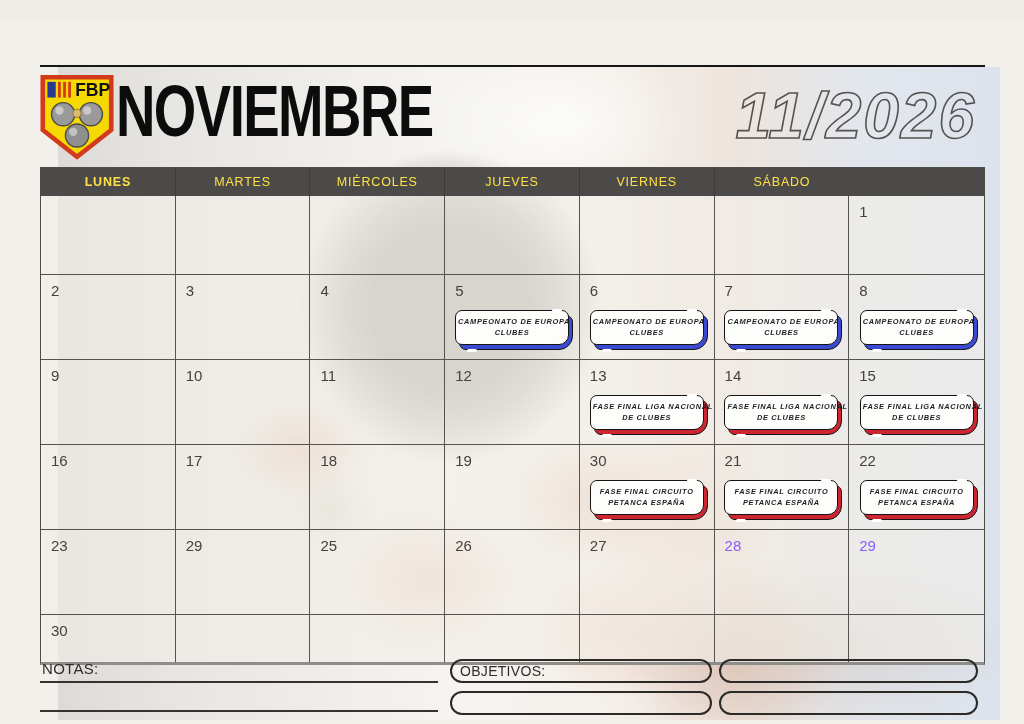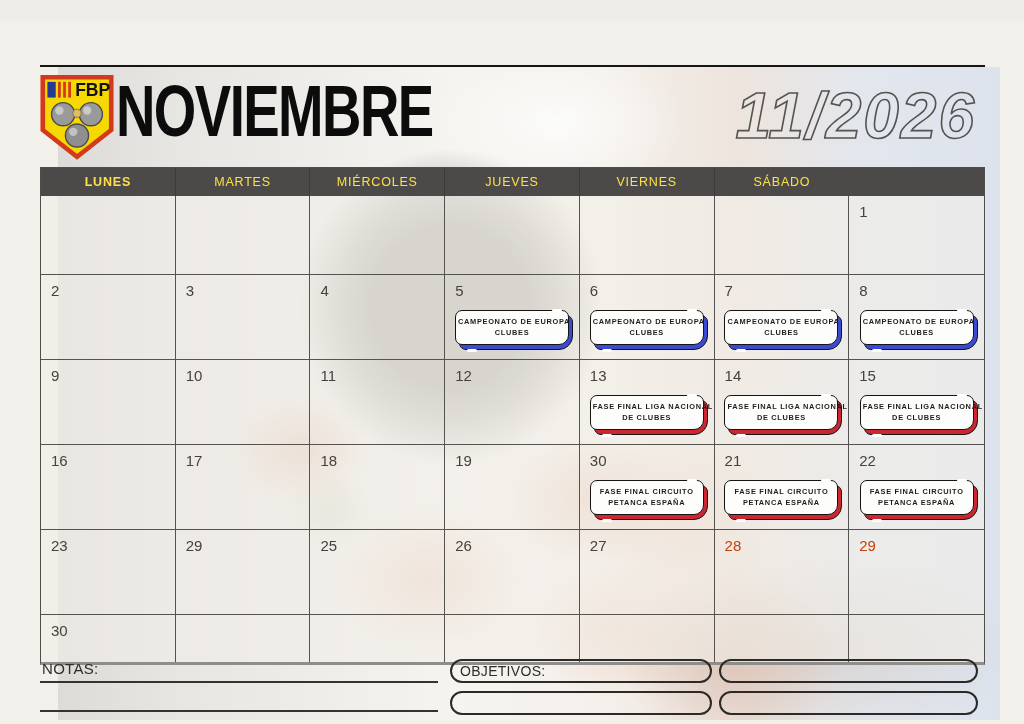--- a/index.html
+++ b/index.html
@@ -37,30 +37,30 @@
     letter-spacing:.8px;border-right:1px solid #3c3b39;box-sizing:border-box;font-weight:500;}
   .weekday.first{font-weight:700;}
   .weekday:last-child{border-right:none;}
   .week{display:grid;grid-template-columns:repeat(7,1fr);}
   .row-0{height:78px;} .row-1,.row-2,.row-3,.row-4{height:85px;} .row-5{height:48px;}
   .cell{border-right:1px solid #55534f;border-top:1px solid #55534f;box-sizing:border-box;
     background:rgba(241,238,232,.60);overflow:visible;position:relative;}
   .cell:last-child{border-right:none;}
   .week:first-child .cell{border-top:none;}
   .daynum{font-size:15px;color:#45423e;padding:7px 0 0 10px;}
-  .cell.muted .daynum{color:#c2410c;}
+  .cell.muted .daynum{color:#8b5cf6;}
 
   
   .badge{position:relative;width:114px;margin:11px auto 0;}
   .badge-shadow{position:absolute;left:4px;top:5px;width:100%;height:100%;background:var(--ec,#3a4bd1);
     border:1.6px solid #141414;border-radius:7px 7px 14px 7px;box-sizing:border-box;}
   .badge-face{position:relative;z-index:1;background:#fdfdfc;border:1.6px solid #141414;
     border-radius:7px 7px 10px 7px;box-sizing:border-box;padding:5px 2px;}
   .badge-line{display:block;text-align:center;font-size:7.4px;font-weight:700;letter-spacing:.7px;
-    line-height:1.55;color:#1e1e1e;white-space:nowrap;}
+    line-height:1.55;color:#1e1e1e;white-space:nowrap;font-style:italic;}
   .tick{position:absolute;background:#fff;height:3px;border-radius:2px;z-index:2;}
   .tick-tr{width:10px;top:-1px;right:7px;}
   .tick-bl{width:10px;bottom:-7px;left:12px;}
 
   
   .notes-label{position:absolute;left:42px;top:640px;font-size:15px;color:#2f2d2a;letter-spacing:.3px;}
   .notes-line{position:absolute;left:40px;width:398px;height:0;border-top:2px solid #35332f;}
   .nl1{top:661px;} .nl2{top:690px;}
   .pill{position:absolute;height:24px;border:2px solid #2b2a27;border-radius:13px;box-sizing:border-box;
     display:flex;align-items:center;}

